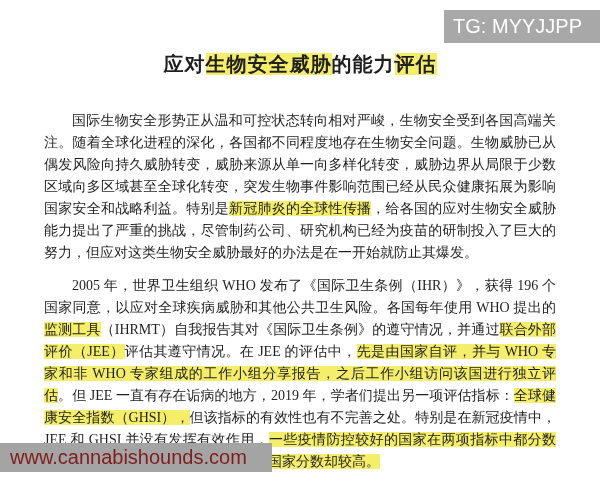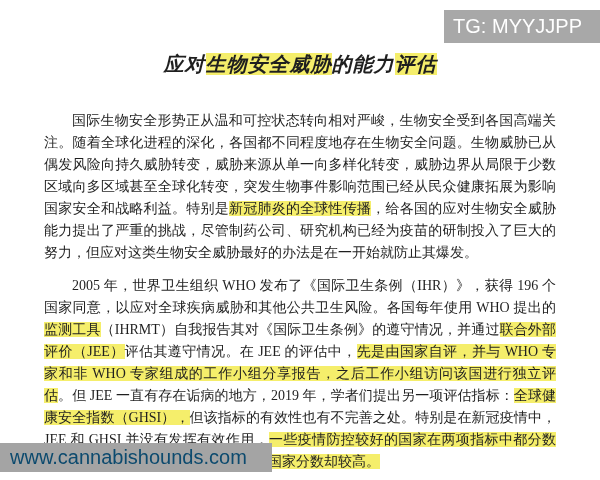--- a/index.html
+++ b/index.html
@@ -26,35 +26,34 @@
     padding:0 18px 0 9px;
     white-space:nowrap;
   }
   .title{
     position:absolute;top:51px;left:0;width:100%;
     margin:0;
     text-align:center;
     font-size:20px;font-weight:bold;
     color:var(--text);
     letter-spacing:1px;
-    font-style:italic;
   }
   .body{
     position:absolute;top:99px;left:33px;width:534px;
     font-size:14px;line-height:22px;
     text-align:justify;
     color:var(--text);
   }
   .body p{margin:11px;text-indent:2em;}
   .hl{background:var(--hl);}
   .watermark{
     position:absolute;left:0;top:443px;
     width:262px;height:29px;line-height:29px;
     background:var(--wm-bg);
-    color:#0c4a6e;
+    color:#7f1d1d;
     font-family:"Liberation Sans","DejaVu Sans",sans-serif;
     font-size:20px;
     padding-left:10px;
     white-space:nowrap;
   }
 </style>
 </head>
 <body>
 
 <div class="page">

